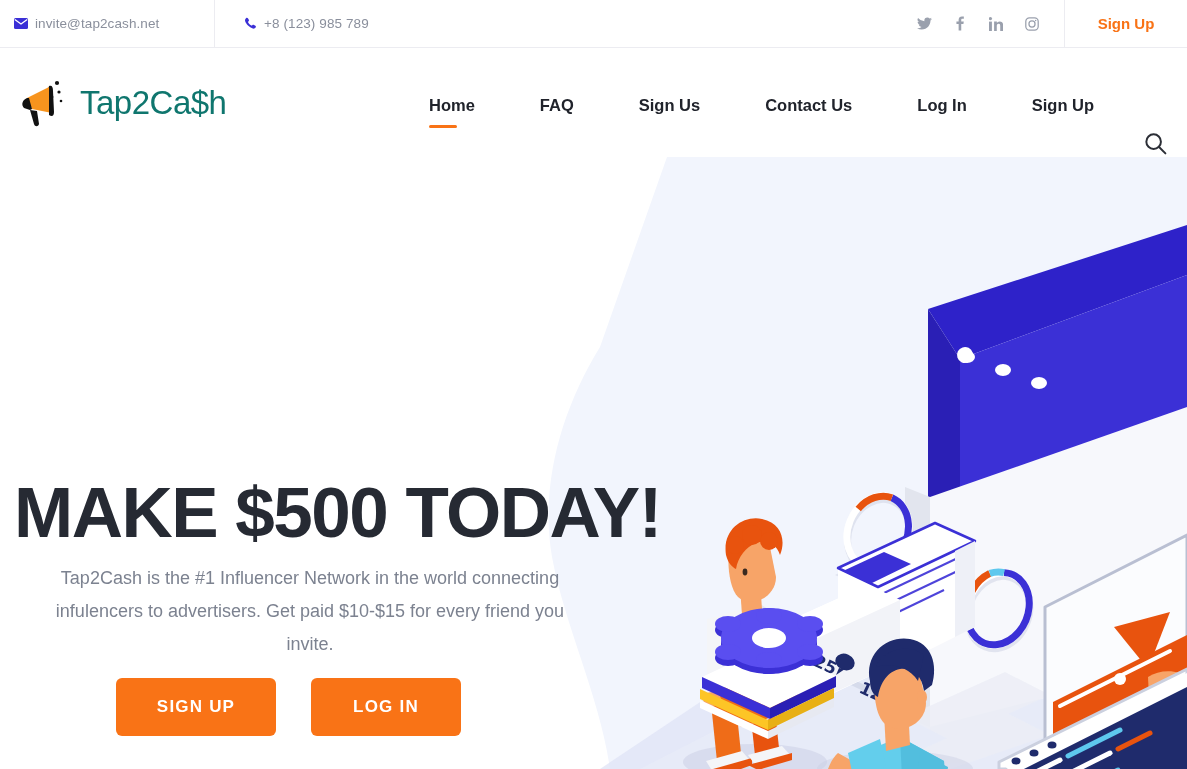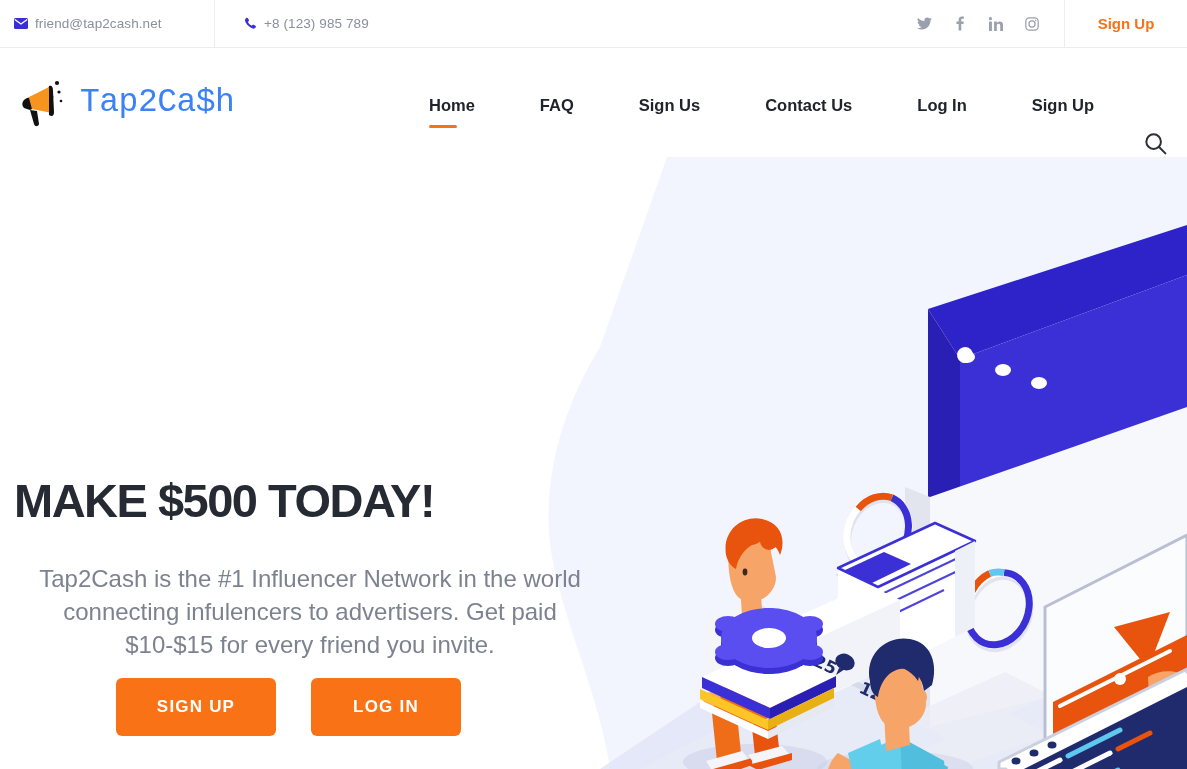--- a/index.html
+++ b/index.html
@@ -24,42 +24,42 @@
   .tb-signup{ width:123px; border-left:1px solid #ececf1; display:flex;
               align-items:center; justify-content:center; color:#f97316;
               font-size:15px; font-weight:700; cursor:pointer; }
 
   
   .header{ position:absolute; left:0; top:48px; width:1187px; height:109px;
            display:flex; align-items:center; z-index:30; }
   .logo{ display:flex; align-items:center; gap:8px; padding-left:16px; width:300px;
          cursor:pointer; }
   .logo-mark{ width:56px; height:52px; flex:none; }
-  .logo-text{ font-size:33px; font-weight:400; color:#3b82f6; letter-spacing:-.5px;
-              font-family:Liberation Mono, monospace; }
+  .logo-text{ font-size:33px; font-weight:400; color:#0f766e; letter-spacing:-.5px;
+              font-family:Liberation Sans, sans-serif; }
 
   .nav{ position:absolute; left:429px; top:48px; display:flex; align-items:center;
         gap:8px; }
   .nav-item{ position:relative; font-size:16.5px; font-weight:700; color:#20232b;
              cursor:pointer; padding:0 0 0 0; margin-right:57px; white-space:nowrap; }
   .nav-item:last-child{ margin-right:0; }
   .nav-item.active::after{ content:""; position:absolute; left:0; bottom:-13px;
              width:28px; height:3.5px; background:#f97316; border-radius:2px; }
 
   .search-btn{ position:absolute; right:15px; top:78px; width:34px; height:34px;
                display:flex; align-items:center; justify-content:center; cursor:pointer;
                color:#2b2e36; }
 
   
   .hero{ position:absolute; left:0; top:157px; width:1187px; height:612px; }
   .hero-bg{ position:absolute; inset:0; width:1187px; height:612px; }
-  .headline{ position:absolute; left:14px; top:320px; font-size:47px; font-weight:700;
+  .headline{ position:absolute; left:14px; top:320px; font-size:71px; font-weight:700;
              color:#262a33; letter-spacing:-1.5px; white-space:nowrap; line-height:1; }
   .subcopy{ position:absolute; left:30px; top:405px; width:560px; text-align:center;
-            font-size:24px; line-height:33px; color:#7c8290; }
+            font-size:18px; line-height:33px; color:#7c8290; }
   .cta-row{ position:absolute; left:116px; top:521px; display:flex; gap:35px; }
   .btn{ background:#f97316; color:#fff; border:none; border-radius:6px;
         font-size:17px; font-weight:700; letter-spacing:1.2px; cursor:pointer;
         font-family:"Liberation Sans", sans-serif; }
   .btn-signup{ width:160px; height:58px; }
   .btn-login{ width:150px; height:58px; }
 
   .illus{ position:absolute; left:0; top:0; width:1187px; height:612px; }
 </style>
 </head>
@@ -67,21 +67,21 @@
 
 <div class="topbar">
 
   <div class="tb-cell email">
     <span class="tb-ico">
       <svg width="14" height="11" viewBox="0 0 14 11">
           <rect x="0" y="0" width="14" height="11" rx="1.5" fill="#3a2fd6"></rect>
           <path d="M0.8 1.4 L7 6 L13.2 1.4" stroke="#fff" stroke-width="1.3" fill="none" stroke-linejoin="round"></path>
         </svg>
     </span>
-    <span class="tb-text">friend@tap2cash.net</span>
+    <span class="tb-text">invite@tap2cash.net</span>
   </div>
 
   <div class="tb-cell phone">
     <span class="tb-ico">
       <svg width="13" height="13" viewBox="0 0 13 13">
           <path d="M2.2 1.1c.5-.5 1.3-.4 1.7.2l.9 1.4c.3.5.2 1.1-.2 1.5l-.5.5c-.1.1-.1.3 0 .5.3.7.8 1.4 1.4 2s1.3 1.1 2 1.4c.2.1.4.1.5 0l.5-.5c.4-.4 1-.5 1.5-.2l1.4.9c.6.4.7 1.2.2 1.7l-.6.6c-.6.6-1.4.7-2.2.5C7 11 5.4 10 4 8.6 2.6 7.2 1.6 5.6 1.1 4c-.2-.8-.1-1.6.5-2.2z" fill="#3a2fd6"></path>
         </svg>
     </span>
     <span class="tb-text">+8 (123) 985 789</span>
   </div>

